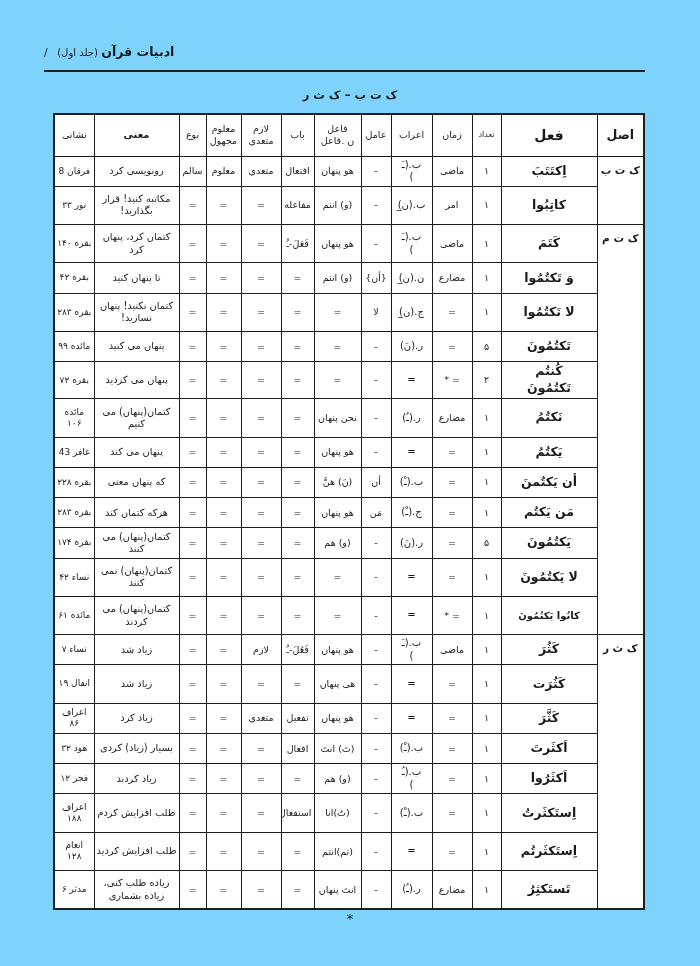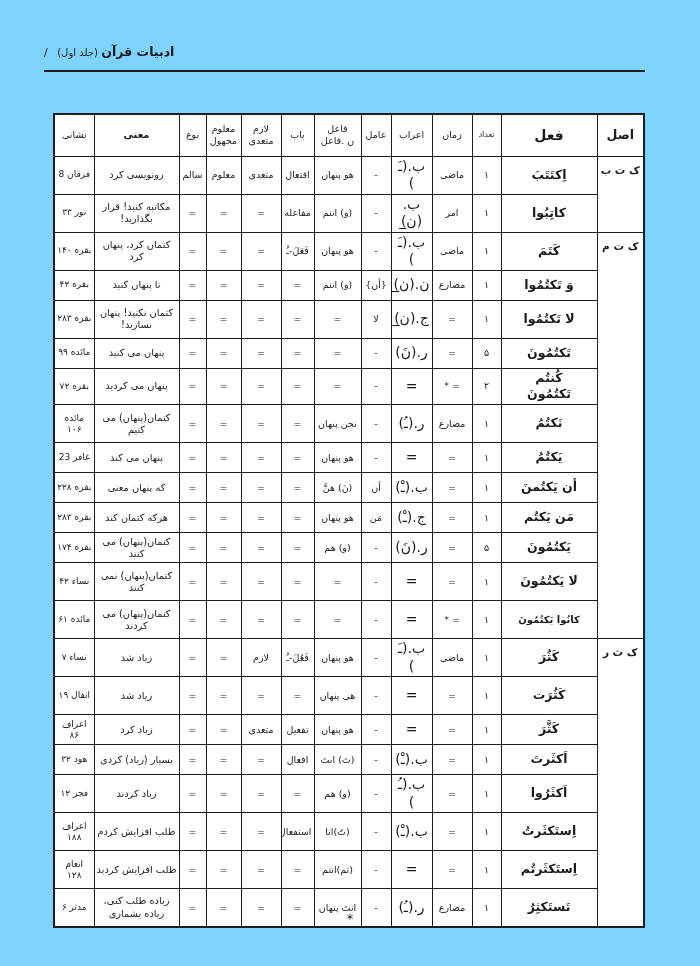--- a/index.html
+++ b/index.html
@@ -57,21 +57,21 @@
   th.h-fel{ font-weight:bold; font-size:14px; }
   th.h-tedad{ font-size:8px; }
   th.h-mani{ font-weight:bold; font-size:10px; }
   td.c-root{
     vertical-align:top; padding-top:7px;
     font-size:10.5px; font-weight:bold; white-space:nowrap;
   }
   td.c-verb{ font-size:12.5px; font-weight:bold; line-height:1.35;margin-left:42px; }
   td.c-verb.small{ font-size:10px; }
   td.c-count{ font-size:9.5px; }
-  td.c-erab{ font-size:14px;margin-left:48px; }
+  td.c-erab{ font-size:10px;margin-left:48px; }
   td.c-mani{ font-size:9.8px; }
   td.c-address{ font-size:9px; }
   
   .foot-star{
     position:absolute; top:911px; left:0; right:0;
     text-align:center; font-size:13px;
   }
 </style>
 </head>
 <body>
@@ -79,20 +79,21 @@
 <div class="page">
 
   <div class="running-head">
     <span class="book">ادبیات قرآن</span>
     <span class="vol">(جلد اول)</span>
     <span class="sep">/</span>
   </div>
 
   <div class="head-rule"></div>
 
+  <div class="section-title">ک ت ب – ک ث ر</div>
 
   <div class="tbl-wrap">
     <table>
       <colgroup>
         <col style="width:47px">
           <col style="width:96px">
           <col style="width:29px">
         <col style="width:40px">
           <col style="width:41px">
           <col style="width:30px">
@@ -247,21 +248,21 @@
             <td class="c-count">۱</td>
             <td class="c-plain">=</td>
             <td class="c-erab">=</td>
             <td class="c-plain">-</td>
             <td class="c-plain">هو پنهان</td>
             <td class="c-plain">=</td>
             <td class="c-plain">=</td>
             <td class="c-plain">=</td>
             <td class="c-plain">=</td>
             <td class="c-mani">پنهان می کند</td>
-            <td class="c-address">غافر 23</td>
+            <td class="c-address">غافر 43</td>
           </tr>
           <tr style="height: 30px;">
             <td class="c-verb">أن يَكتُمنَ</td>
             <td class="c-count">۱</td>
             <td class="c-plain">=</td>
             <td class="c-erab">ب.(ـْ)</td>
             <td class="c-plain">أن</td>
             <td class="c-plain">(نَ) هنَّ</td>
             <td class="c-plain">=</td>
             <td class="c-plain">=</td>

